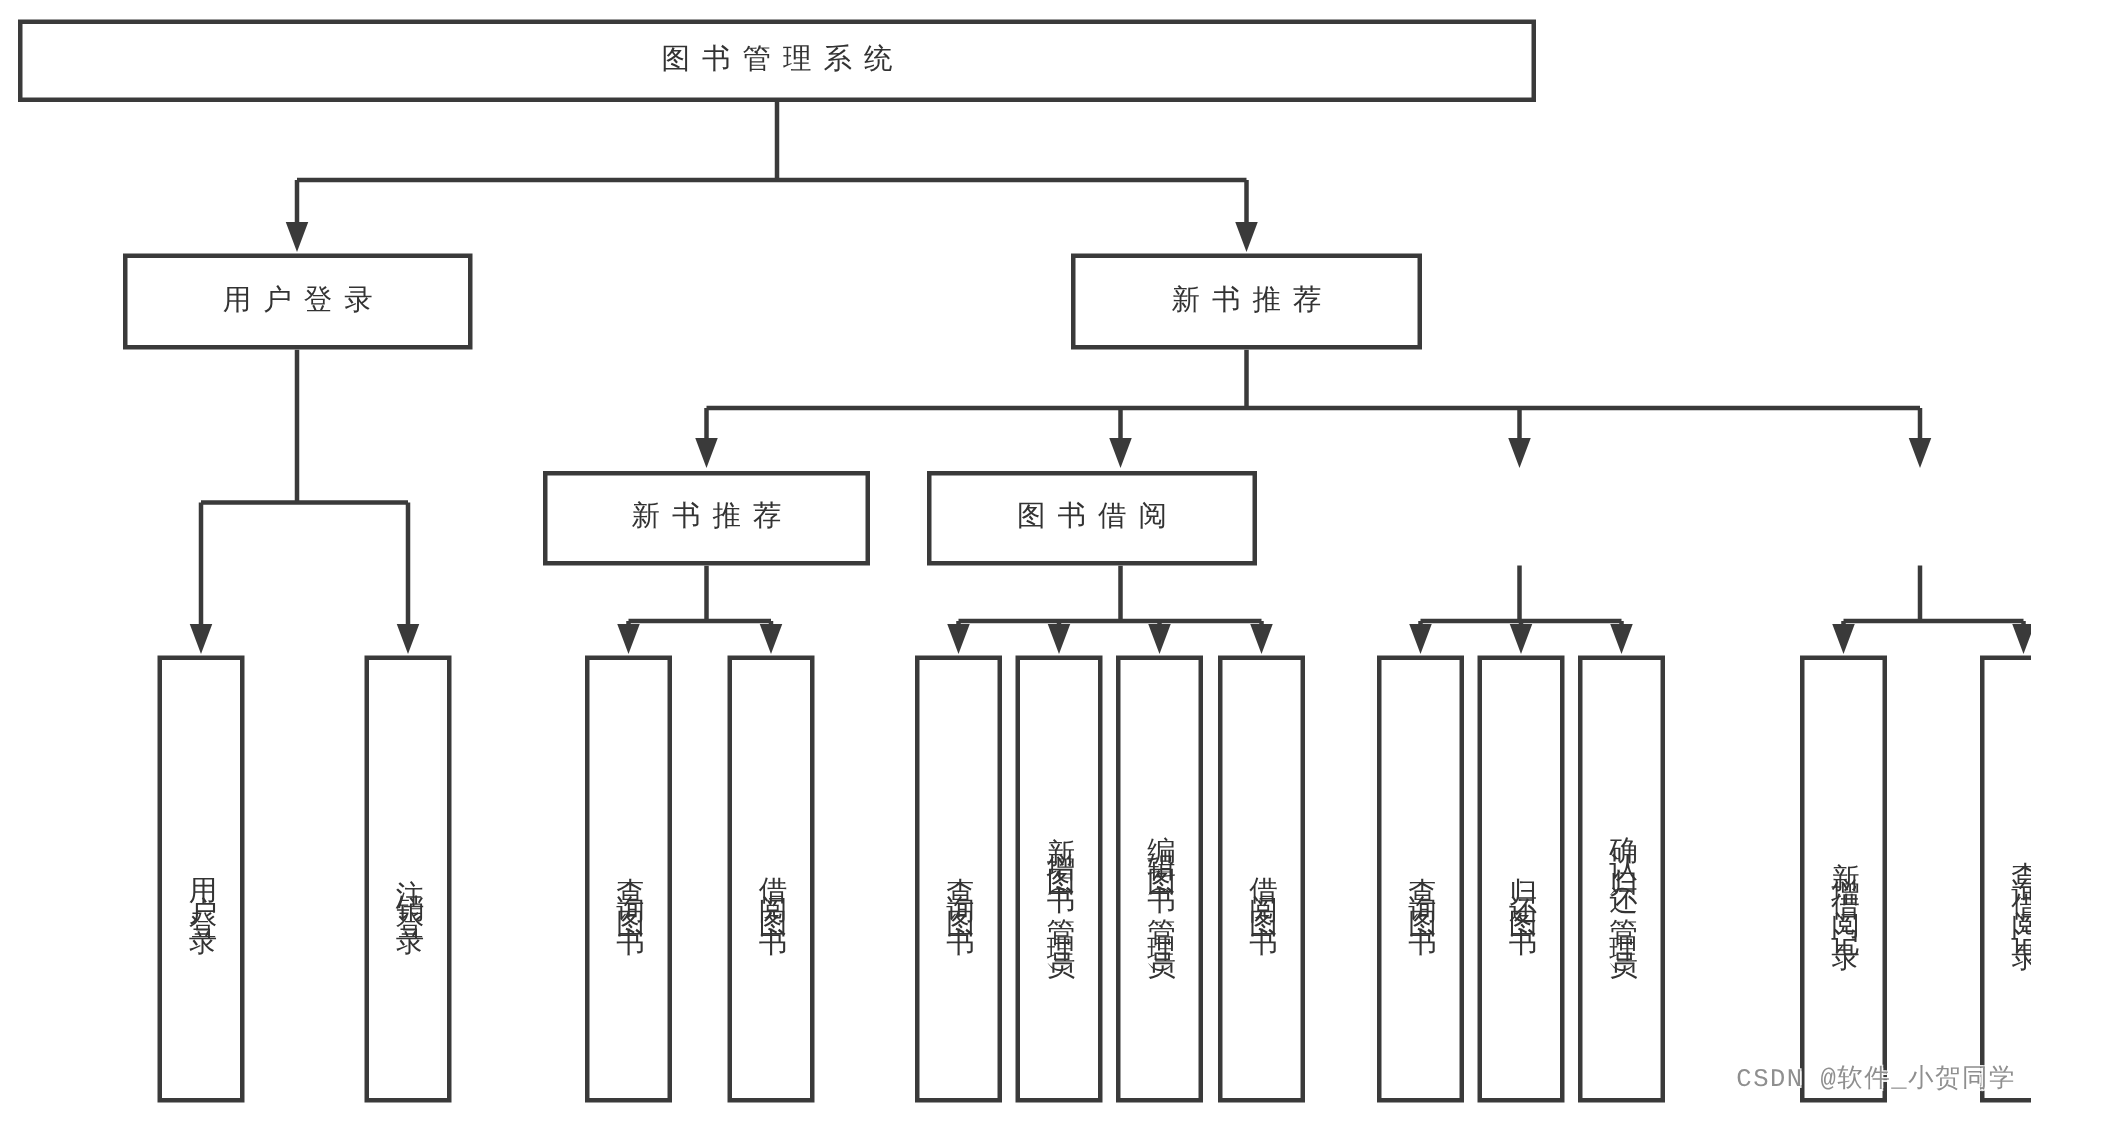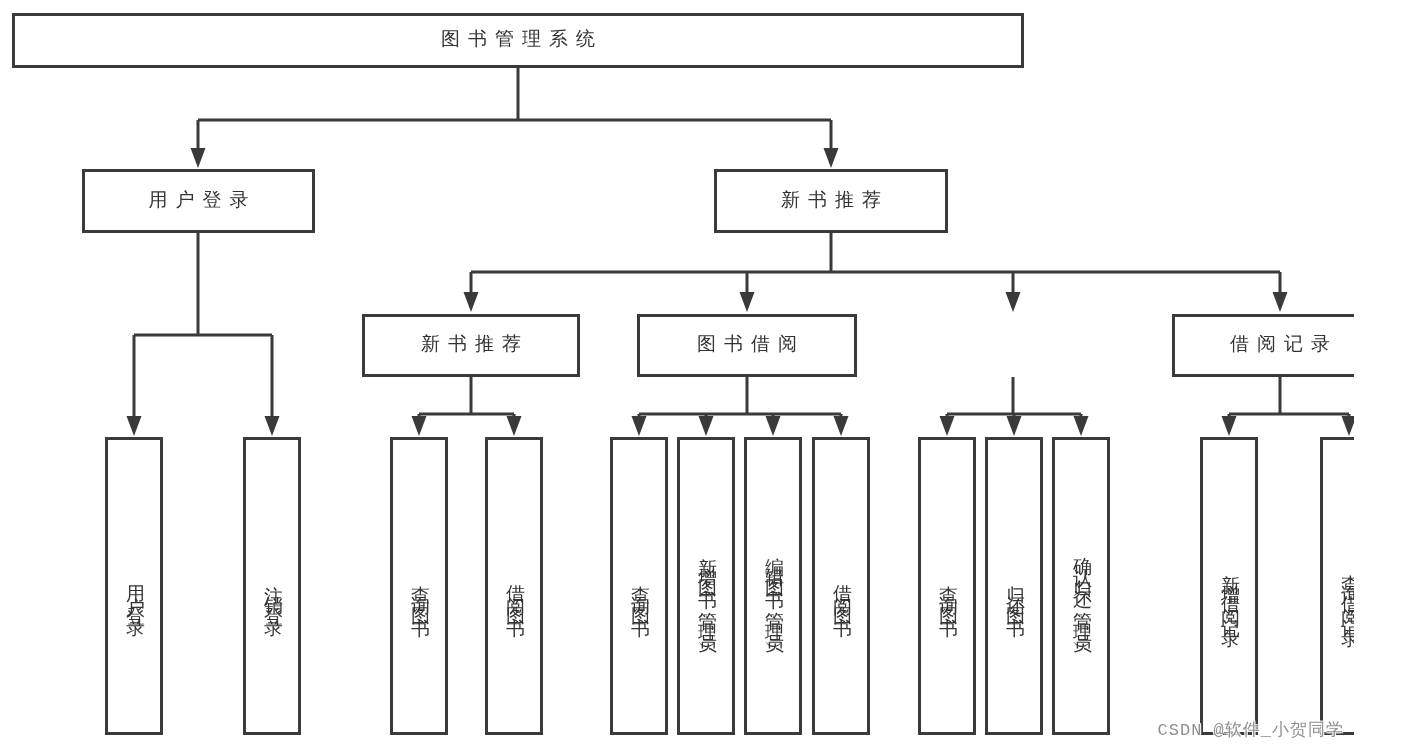--- a/index.html
+++ b/index.html
@@ -50,21 +50,21 @@
     padding-left: 8px; 
   }
   .node.vertical .label {
     writing-mode: vertical-rl;
     letter-spacing: 11px;
     padding-top: 11px; 
   }
   .watermark {
     position: absolute;
     right: 10px;
-    bottom: 6px;
+    bottom: 17px;
     font-size: 17px;
     letter-spacing: 1px;
     color: var(--wm, #8f8f8f);
     text-shadow: -1px -1px 0 rgba(255,255,255,0.85),
                   1px -1px 0 rgba(255,255,255,0.85),
                  -1px  1px 0 rgba(255,255,255,0.85),
                   1px  1px 0 rgba(255,255,255,0.85);
     z-index: 5;
     white-space: nowrap;
   }
@@ -141,25 +141,22 @@
       </div>
       <div class="node horizontal" style="left: 82px; top: 169px; width: 233px; height: 64px;">
         <span class="label">用户登录</span>
       </div>
       <div class="node horizontal" style="left: 714px; top: 169px; width: 234px; height: 64px;">
         <span class="label">新书推荐</span>
       </div>
       <div class="node horizontal" style="left: 362px; top: 314px; width: 218px; height: 63px;">
         <span class="label">新书推荐</span>
       </div>
-      <div class="node horizontal" style="left: 637px; top: 314px; width: 220px; height: 63px;">
+      <div class="node horizontal" style="left: 618px; top: 314px; width: 220px; height: 63px;">
         <span class="label">图书借阅</span>
-      </div>
-      <div class="node horizontal" style="left: 1172px; top: 314px; width: 216px; height: 63px;">
-        <span class="label">借阅记录</span>
       </div>
       <div class="node vertical" style="left: 105px; top: 437px; width: 58px; height: 298px;">
         <span class="label">用户登录</span>
       </div>
       <div class="node vertical" style="left: 243px; top: 437px; width: 58px; height: 298px;">
         <span class="label">注销登录</span>
       </div>
       <div class="node vertical" style="left: 390px; top: 437px; width: 58px; height: 298px;">
         <span class="label">查询图书</span>
       </div>

